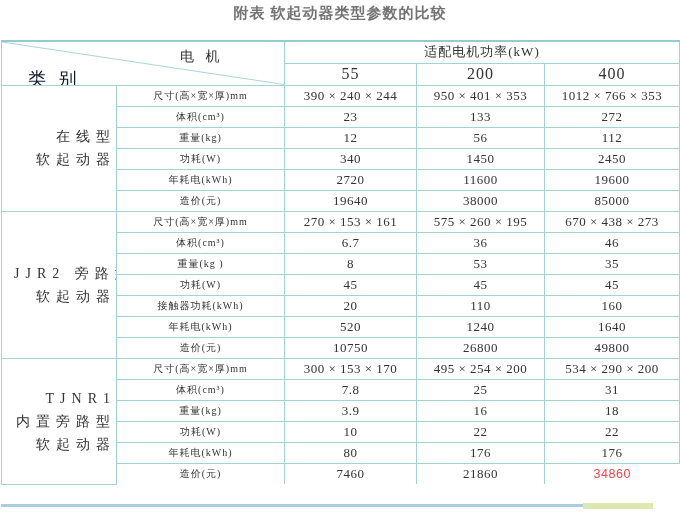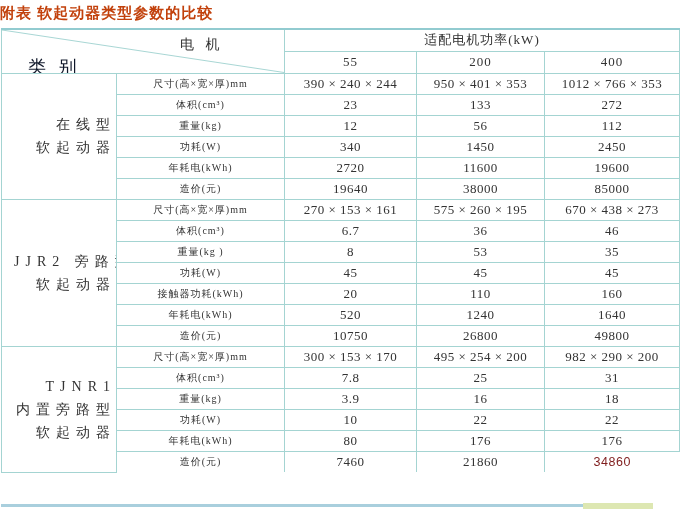--- a/index.html
+++ b/index.html
@@ -6,26 +6,26 @@
   html,body { width:680px; height:517px; }
   body {
     position:relative;
     background:#ffffff;
     font-family:"Liberation Serif","DejaVu Serif",serif;
     color:#333333;
     overflow:hidden;
   }
   .title {
     position:absolute; top:4px; left:0; width:100%;
-    text-align:left;
+    text-align:center;
     font-family:"Liberation Sans","DejaVu Sans",sans-serif;
     font-size:15px; font-weight:bold; letter-spacing:1px;
-    color:#c2410c;
-  }
-  .tablewrap { position:absolute; left:1px; top:28px; width:678px; }
+    color:#737373;
+  }
+  .tablewrap { position:absolute; left:1px; top:40px; width:678px; }
   table { border-collapse:collapse; table-layout:fixed; width:678px; }
   td {
     border:1px solid #a4d4d2;
     font-size:13px; text-align:center; vertical-align:middle;
     padding:0; overflow:hidden; white-space:nowrap;
   }
   thead td { height:22px; border-top:2px solid #92cbd0; }
   thead tr.h2 td { border-top:1px solid #a4d4d2; }
   tbody td { height:21px; }
   tbody tr:last-child td { border-bottom:none; }
@@ -33,32 +33,32 @@
   .corner svg.diag { position:absolute; left:0; top:0; width:100%; height:100%; display:block; }
   .corner .motor {
     position:absolute; left:178px; top:6px;
     font-size:14px; letter-spacing:4px; color:#333;
   }
   .corner .catlab {
     position:absolute; left:26px; top:25px;
     font-size:18px; letter-spacing:4px; color:#0f172a;
   }
   .pow { font-size:13px; letter-spacing:1px; }
-  .colnum { font-size:13px; letter-spacing:1px; }
+  .colnum { font-size:16px; letter-spacing:1px; }
   .cat {
     text-align:right; padding-left:12px;
     font-size:14px; letter-spacing:6px; line-height:23px;
     color:#333;
   }
   .lbl { font-size:10px; letter-spacing:1px; }
   .val { font-size:13px; letter-spacing:0.5px; }
   .patched {
     font-family:"Liberation Sans","DejaVu Sans",sans-serif;
     font-size:12.5px; letter-spacing:0.5px;
-    color:#7f1d1d;
+    color:#ef4444;
     background:#ffffff;
     border-right:none;
   }
   .strip-teal { position:absolute; left:1px; top:504px; width:582px; height:3px; background:#a9cfdd; }
   .strip-green { position:absolute; left:583px; top:503px; width:70px; height:6px; background:#dde7b2; }
 </style>
 </head>
 <body>
 
 <div class="title">附表 软起动器类型参数的比较</div>
@@ -181,21 +181,21 @@
 
     <tr>
       <td class="cat" rowspan="6">
         <div>TJNR1</div>
         <div>内置旁路型</div>
         <div>软起动器</div>
       </td>
       <td class="lbl">尺寸(高×宽×厚)mm</td>
       <td class="val">300 × 153 × 170</td>
       <td class="val">495 × 254 × 200</td>
-      <td class="val">982 × 290 × 200</td>
+      <td class="val">534 × 290 × 200</td>
     </tr>
     <tr>
       <td class="lbl">体积(cm³)</td>
       <td class="val">7.8</td>
       <td class="val">25</td>
       <td class="val">31</td>
     </tr>
     <tr>
       <td class="lbl">重量(kg)</td>
       <td class="val">3.9</td>

